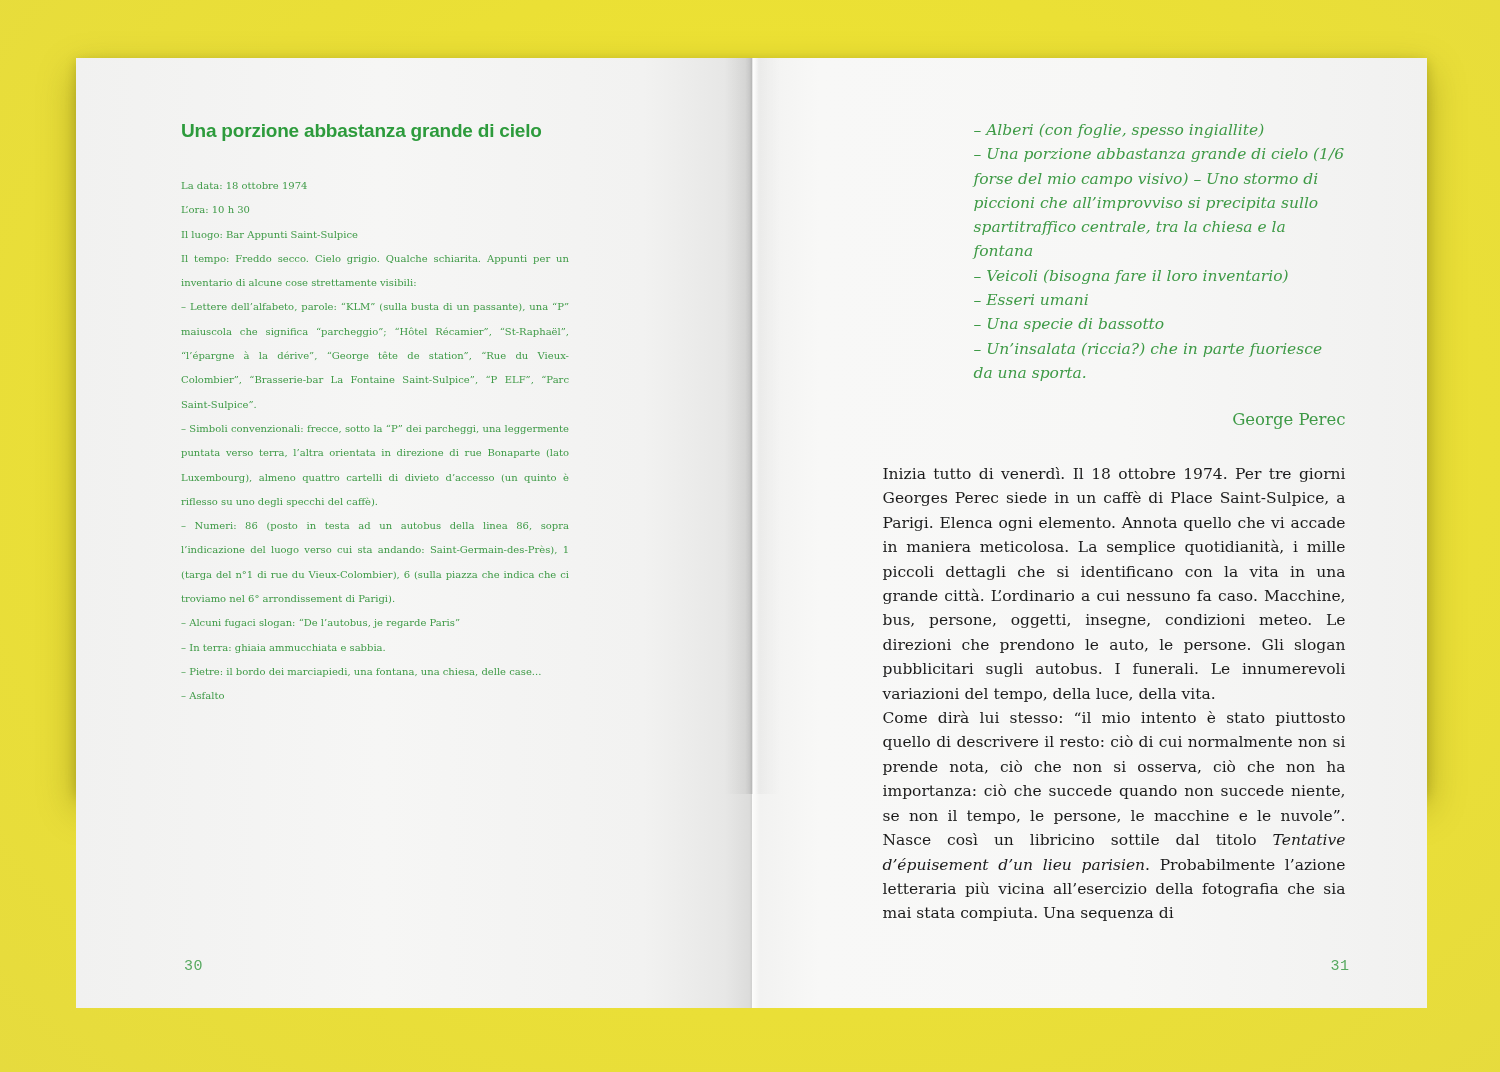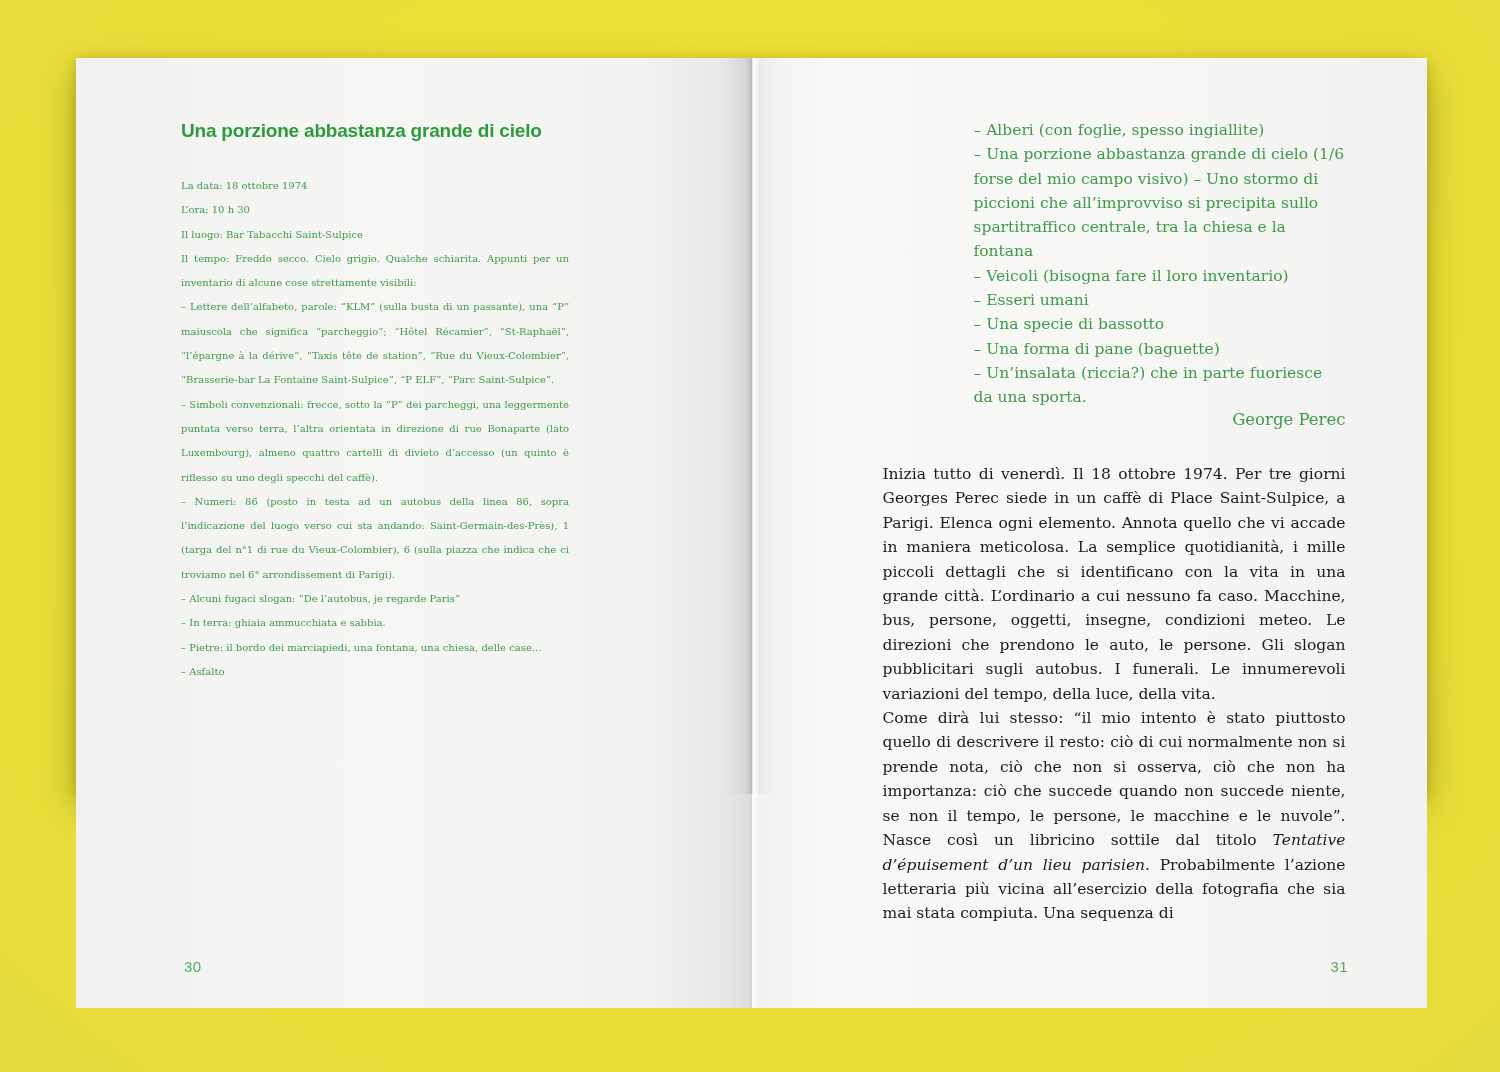--- a/index.html
+++ b/index.html
@@ -61,20 +61,21 @@
     color: var(--body-green, #3E9A46);
   }
   .left-body p { margin: 0; text-align: justify; hyphens: none; }
 
   .right-list {
     position: absolute;
     left: 222px; top: 60px; width: 372px;
     font-size: 15.5px;
     line-height: 24.3px;
     color: var(--body-green, #3E9A46);
+    font-style: italic;
   }
   .right-list p { margin: 0; text-align: left; }
 
   .attribution {
     position: absolute;
     left: 131px; top: 352px; width: 463px;
     text-align: right;
     font-size: 16.5px;
     color: var(--body-green, #3E9A46);
   }
@@ -85,21 +86,21 @@
     font-size: 15.5px;
     line-height: 24.4px;
     color: var(--body-black, #1B1B1B);
   }
   .black-body p { margin: 0; text-align: justify; hyphens: none; }
   .black-body em { font-style: italic; }
 
   .pagenum {
     position: absolute;
     top: 900px;
-    font-family: Liberation Sans, sans-serif;
+    font-family: Liberation Mono, monospace;
     font-size: 15px;
     letter-spacing: 0.5px;
     color: var(--pagenum-green, #57A960);
   }
   .pagenum-left  { left: 108px; }
   .pagenum-right { left: 579px; }
 
   
   .spine-shadow {
     position: absolute;
@@ -122,42 +123,41 @@
 
 <div class="stage">
   <div class="spread">
 
     <div class="page page-left">
       <h1 class="chapter-title">Una porzione abbastanza grande di cielo</h1>
 
       <div class="left-body serif">
         <p>La data: 18 ottobre 1974</p>
         <p>L’ora: 10 h 30</p>
-        <p>Il luogo: Bar Tabacchi Saint-Sulpice</p>
+        <p>Il luogo: Bar Appunti Saint-Sulpice</p>
         <p>Il tempo: Freddo secco. Cielo grigio. Qualche schiarita.  Appunti per un inventario di alcune cose strettamente visibili:</p>
-        <p>– Lettere dell’alfabeto, parole: “KLM” (sulla busta di un passante), una “P” maiuscola che significa “parcheggio”; “Hôtel Récamier”, “St-Raphaël”, “l’épargne à la dérive”, “Taxis tête de station”, “Rue du Vieux-Colombier”, “Brasserie-bar La Fontaine Saint-Sulpice”, “P ELF”, “Parc Saint-Sulpice”.</p>
+        <p>– Lettere dell’alfabeto, parole: “KLM” (sulla busta di un passante), una “P” maiuscola che significa “parcheggio”; “Hôtel Récamier”, “St-Raphaël”, “l’épargne à la dérive”, “George tête de station”, “Rue du Vieux-Colombier”, “Brasserie-bar La Fontaine Saint-Sulpice”, “P ELF”, “Parc Saint-Sulpice”.</p>
         <p>– Simboli convenzionali: frecce, sotto la “P” dei parcheggi, una leggermente puntata verso terra, l’altra orientata in direzione di rue Bonaparte (lato Luxembourg), almeno quattro cartelli di divieto d’accesso (un quinto è riflesso su uno degli specchi del caffè).</p>
         <p>– Numeri: 86 (posto in testa ad un autobus della linea 86, sopra l’indicazione del luogo verso cui sta andando: Saint-Germain-des-Près), 1 (targa del n°1 di rue du Vieux-Colombier), 6 (sulla piazza che indica che ci troviamo nel 6° arrondissement di Parigi).</p>
         <p>– Alcuni fugaci slogan: “De l’autobus, je regarde Paris”</p>
         <p>–  In terra: ghiaia ammucchiata e sabbia.</p>
         <p>– Pietre: il bordo dei marciapiedi, una fontana, una chiesa, delle case...</p>
         <p>–  Asfalto</p>
       </div>
 
       <div class="pagenum pagenum-left">30</div>
     </div>
 
     <div class="page page-right">
       <div class="right-list serif">
         <p>– Alberi (con foglie, spesso ingiallite)</p>
         <p>– Una porzione abbastanza grande di cielo (1/6 forse del mio campo visivo) –  Uno stormo di piccioni che all’improvviso si precipita sullo spartitraffico centrale, tra la chiesa e la fontana</p>
         <p>– Veicoli (bisogna fare il loro inventario)</p>
         <p>– Esseri umani</p>
         <p>– Una specie di bassotto</p>
-        <p>– Una forma di pane (baguette)</p>
         <p>– Un’insalata (riccia?) che in parte fuoriesce da una sporta.</p>
       </div>
 
       <div class="attribution serif">George Perec</div>
 
       <div class="black-body serif">
         <p>Inizia tutto di venerdì. Il 18 ottobre 1974. Per tre giorni Georges Perec siede in un caffè di Place Saint-Sulpice, a Parigi. Elenca ogni elemento. Annota quello che vi accade in maniera meticolosa. La semplice quotidianità, i mille piccoli dettagli che si identificano con la vita in una grande città. L’ordinario a cui nessuno fa caso. Macchine, bus, persone, oggetti, insegne, condizioni meteo. Le direzioni che prendono le auto, le persone. Gli slogan pubblicitari sugli autobus. I funerali. Le innumerevoli variazioni del tempo, della luce, della vita.</p>
         <p><span>Come dirà lui stesso: “il mio intento è stato piuttosto quello di descrivere il resto: ciò di cui normalmente non si prende nota, ciò che non si osserva, ciò che non ha importanza: ciò che succede quando non succede niente, se non il tempo, le persone, le macchine e le nuvole”. Nasce così un libricino sottile dal titolo </span><em>Tentative d’épuisement d’un lieu parisien</em><span>. Probabilmente l’azione letteraria più vicina all’esercizio della fotografia che sia mai stata compiuta. Una sequenza di</span></p>
       </div>
 

